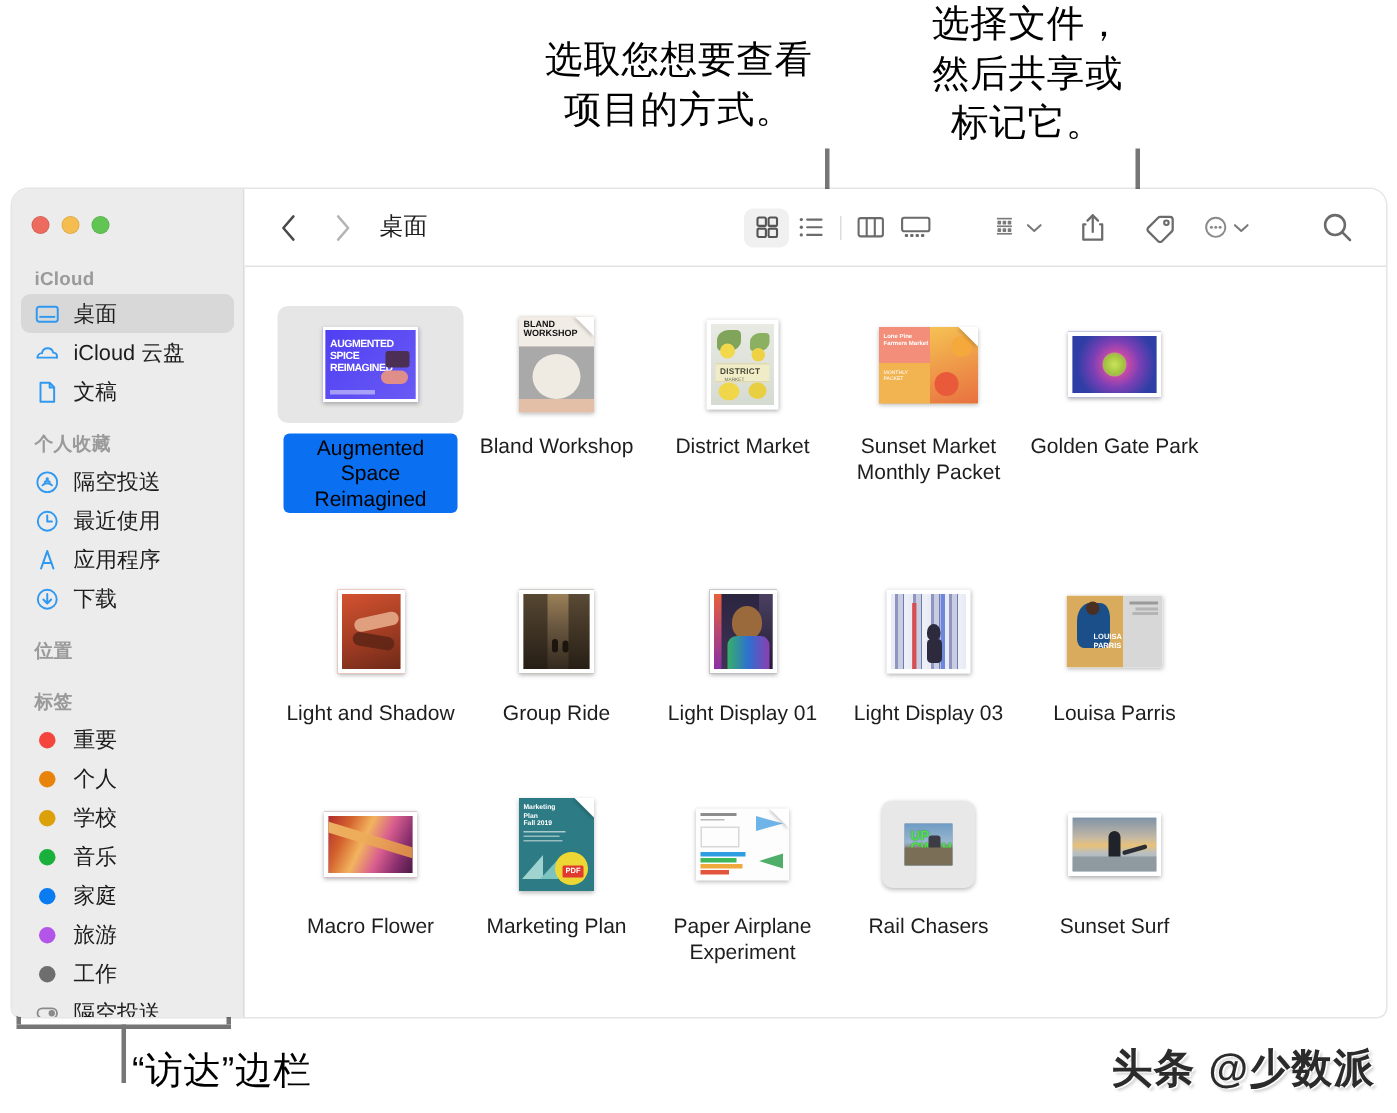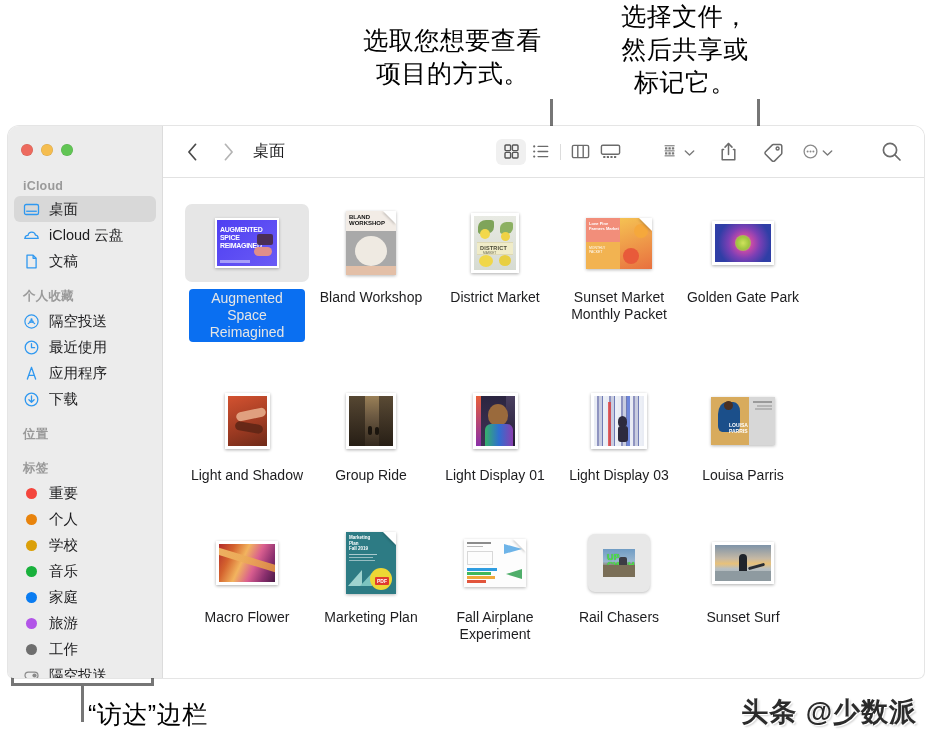--- a/index.html
+++ b/index.html
@@ -126,21 +126,21 @@
     display:flex; align-items:center; justify-content:center;
     border-radius:7px;
   }
   .file-item.selected .thumb-wrap{ background:#e6e6e6; }
   .fname{
     margin-top:7px;
     font-size:14px; line-height:17px; color:#1d1d1f;
     text-align:center; max-width:116px; word-wrap:break-word;
   }
   .file-item.selected .fname{
-    background:#0a6ff1; color:#e5e5e5; border-radius:4px;
+    background:#0a6ff1; color:#000000; border-radius:4px;
     padding:1px 4px; box-decoration-break:clone; -webkit-box-decoration-break:clone;
   }
 
   
   .ph{ position:relative; display:block; }
   .ph.photo{ border:3px solid #fff; box-shadow:0 1px 3px rgba(0,0,0,.32); }
   .ph.doc{ box-shadow:0 1px 3px rgba(0,0,0,.28); }
   .fold{
     position:absolute; top:0; right:0;
     width:0; height:0;
@@ -617,21 +617,21 @@
             <div style="position:absolute;left:3px;top:12px;width:26px;height:14px;border:.8px solid #d8d8d8;"></div>
             <div style="position:absolute;left:3px;top:29px;width:30px;height:3px;background:#2f9de0;"></div>
             <div style="position:absolute;left:3px;top:33px;width:24px;height:3px;background:#3fb85c;"></div>
             <div style="position:absolute;left:3px;top:37px;width:28px;height:3px;background:#efa93c;"></div>
             <div style="position:absolute;left:3px;top:41px;width:19px;height:3px;background:#e2553c;"></div>
             <div style="position:absolute;right:4px;top:5px;width:0;height:0;border-left:18px solid #6eb4e8;border-top:5px solid transparent;border-bottom:5px solid transparent;"></div>
             <div style="position:absolute;right:4px;bottom:8px;width:0;height:0;border-right:16px solid #4fae6a;border-top:5px solid transparent;border-bottom:5px solid transparent;"></div>
             <div class="fold"></div>
           </div>
         </div>
-        <div class="fname">Fall Airplane Experiment</div>
+        <div class="fname">Paper Airplane Experiment</div>
       </div>
 
       <div class="file-item">
         <div class="thumb-wrap">
           <div class="ph" style="width:62px;height:58px;background:#e8e8e8;border-radius:7px;box-shadow:0 1px 3px rgba(0,0,0,.25);padding:15px;">
             <div style="width:100%;height:100%;background:#5f84a8;position:relative;overflow:hidden;">
               <div style="position:absolute;inset:0;background:linear-gradient(180deg,#6f9cc4 0%,#9ab6cf 45%,#8a7f6a 60%,#6e6553 100%);"></div>
               <div style="position:absolute;left:4px;top:4px;color:#4ee04a;font-size:9px;font-weight:800;line-height:8px;font-family:'Liberation Sans',sans-serif;text-shadow:0 0 1px #2a8a29;">UP<br>CWSH</div>
               <div style="position:absolute;right:8px;top:8px;width:8px;height:14px;background:#3c3c44;border-radius:2px;"></div>
               <div style="position:absolute;left:0;bottom:0;right:0;height:12px;background:#7a6e57;"></div>

